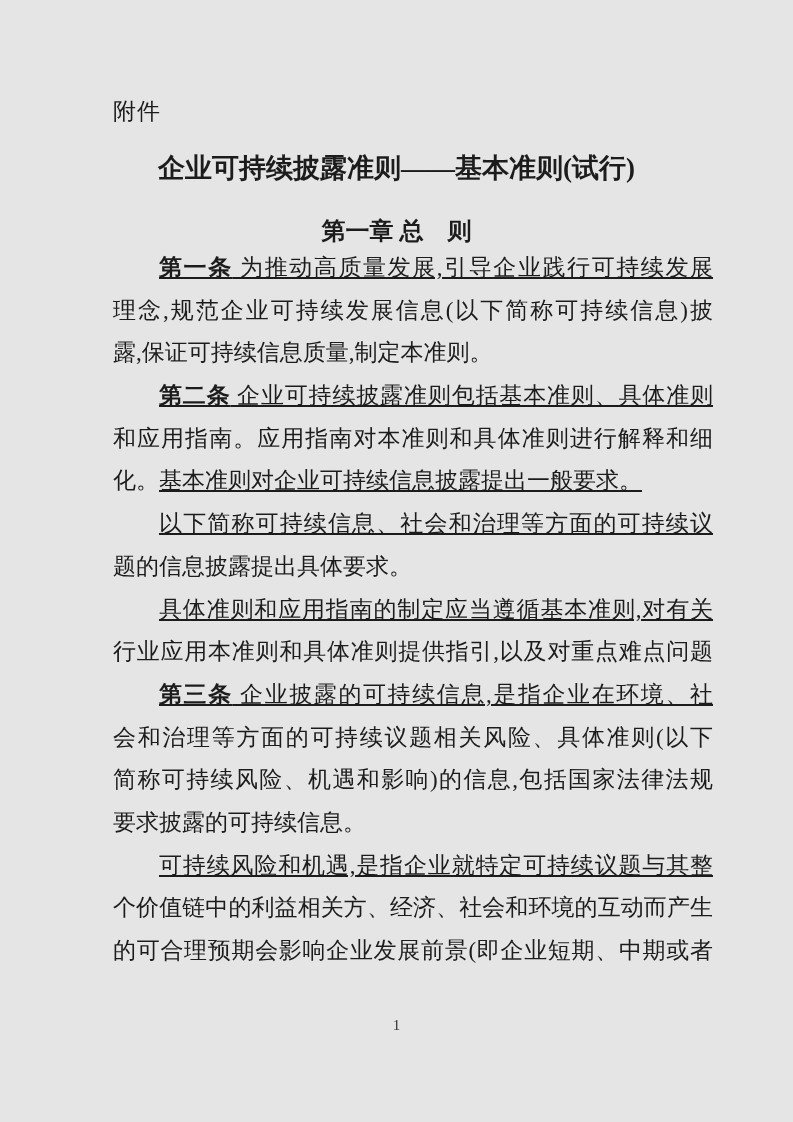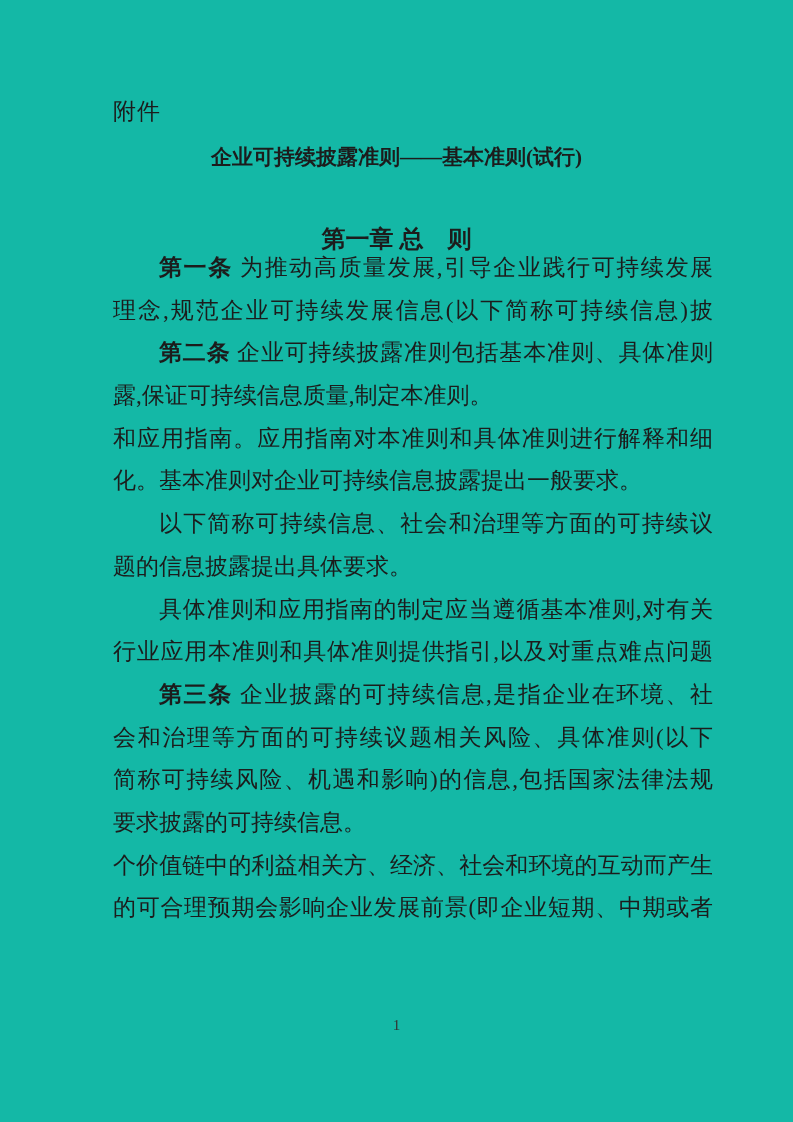--- a/index.html
+++ b/index.html
@@ -4,51 +4,51 @@
 <style>
   html, body {
     margin: 0;
     padding: 0;
     background: #ffffff;
   }
   .page {
     position: relative;
     width: 793px;
     height: 1122px;
-    background: #14b8a6;
+    background: #e5e5e5;
     overflow: hidden;
     font-family: "Liberation Serif", "DejaVu Serif", serif;
     color: #1c1c1c;
   }
   .attachment {
     position: absolute;
     left: 113px;
     top: 96px;
     font-size: 23px;
     line-height: 32px;
     letter-spacing: 1px;
   }
   .title {
     position: absolute;
     left: 0;
     right: 0;
     top: 136px;
-    margin: 0;
+    margin: 11px;
     text-align: center;
-    font-size: 21px;
+    font-size: 27px;
     font-weight: bold;
     line-height: 42px;
     letter-spacing: 0px;
   }
   .chapter {
     position: absolute;
     left: 0;
     right: 0;
     top: 209px;
-    margin: 12px;
+    margin: 4px;
     text-align: center;
     font-size: 24px;
     font-weight: bold;
     line-height: 36px;
   }
   .body {
     position: absolute;
     left: 113px;
     top: 247px;
     width: 600px;
@@ -56,20 +56,21 @@
   }
   .line {
     height: 42.7px;
     line-height: 42.7px;
     text-align: justify;
     text-align-last: justify;
     white-space: pre-wrap;
   }
   .line.first {
     text-indent: 46px;
+    text-decoration: underline;
   }
   .line.end {
     text-align-last: left;
   }
   .line b {
     font-weight: bold;
   }
   .pagenum {
     position: absolute;
     left: 0;
@@ -86,30 +87,31 @@
 <div class="page">
   <div class="attachment">附件</div>
 
   <h1 class="title">企业可持续披露准则——基本准则(试行)</h1>
 
   <h2 class="chapter">第一章 总　则</h2>
 
   <div class="body" id="doc-body">
       <div class="line first"><b>第一条</b> 为推动高质量发展,引导企业践行可持续发展</div>
       <div class="line">理念,规范企业可持续发展信息(以下简称可持续信息)披</div>
+      <div class="line end">露,保证可持续信息质量,制定本准则。</div>
       <div class="line first"><b>第二条</b> 企业可持续披露准则包括基本准则、具体准则</div>
-      <div class="line end">露,保证可持续信息质量,制定本准则。</div>
       <div class="line end">和应用指南。应用指南对本准则和具体准则进行解释和细化。</div>
       <div class="line first end">基本准则对企业可持续信息披露提出一般要求。</div>
       <div class="line first">以下简称可持续信息、社会和治理等方面的可持续议</div>
       <div class="line end">题的信息披露提出具体要求。</div>
       <div class="line first">具体准则和应用指南的制定应当遵循基本准则,对有关</div>
       <div class="line">行业应用本准则和具体准则提供指引,以及对重点难点问题</div>
       <div class="line first"><b>第三条</b> 企业披露的可持续信息,是指企业在环境、社</div>
       <div class="line">会和治理等方面的可持续议题相关风险、具体准则(以下</div>
       <div class="line">简称可持续风险、机遇和影响)的信息,包括国家法律法规</div>
       <div class="line end">要求披露的可持续信息。</div>
+      <div class="line first">可持续风险和机遇,是指企业就特定可持续议题与其整</div>
       <div class="line">个价值链中的利益相关方、经济、社会和环境的互动而产生</div>
       <div class="line">的可合理预期会影响企业发展前景(即企业短期、中期或者</div>
     </div>
 
   <div class="pagenum">1</div>
 </div>
 
 </body></html>

